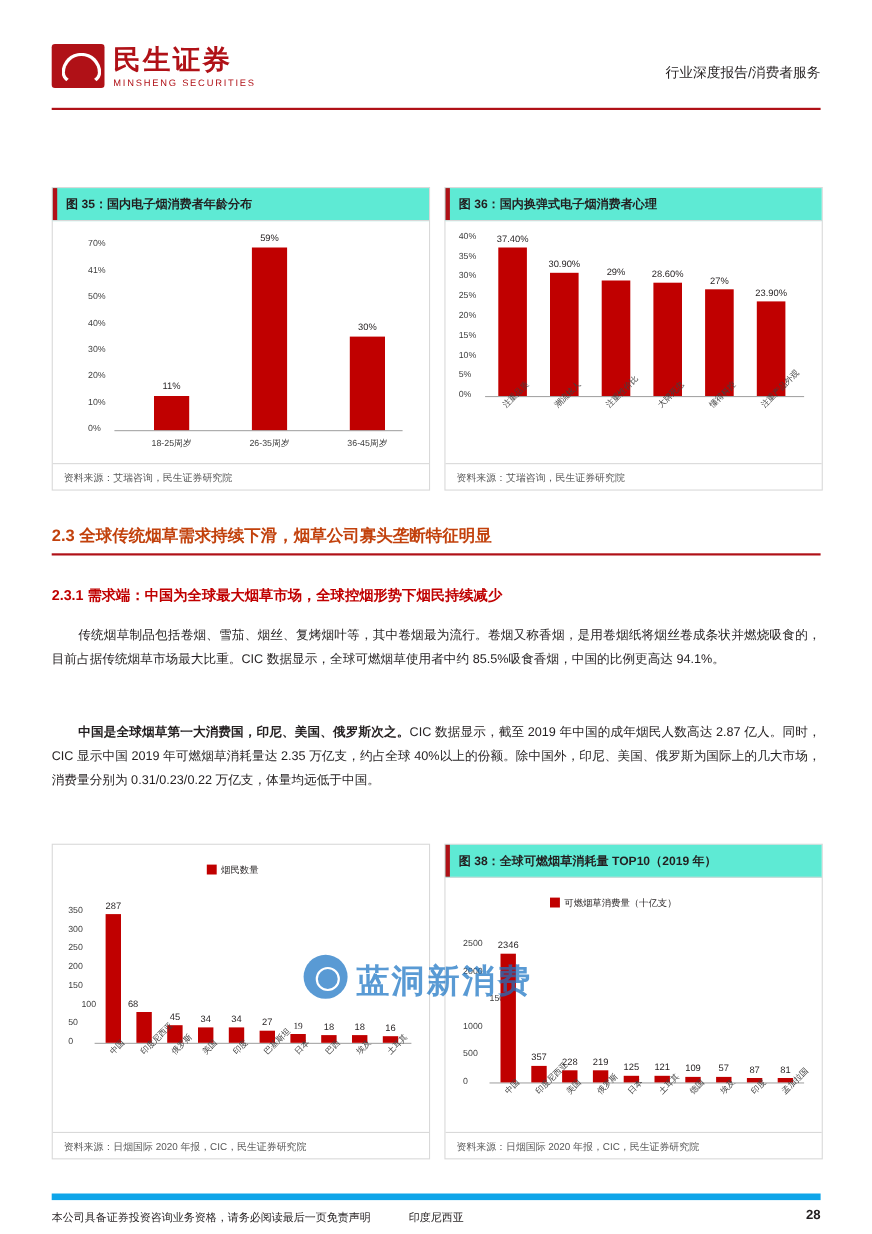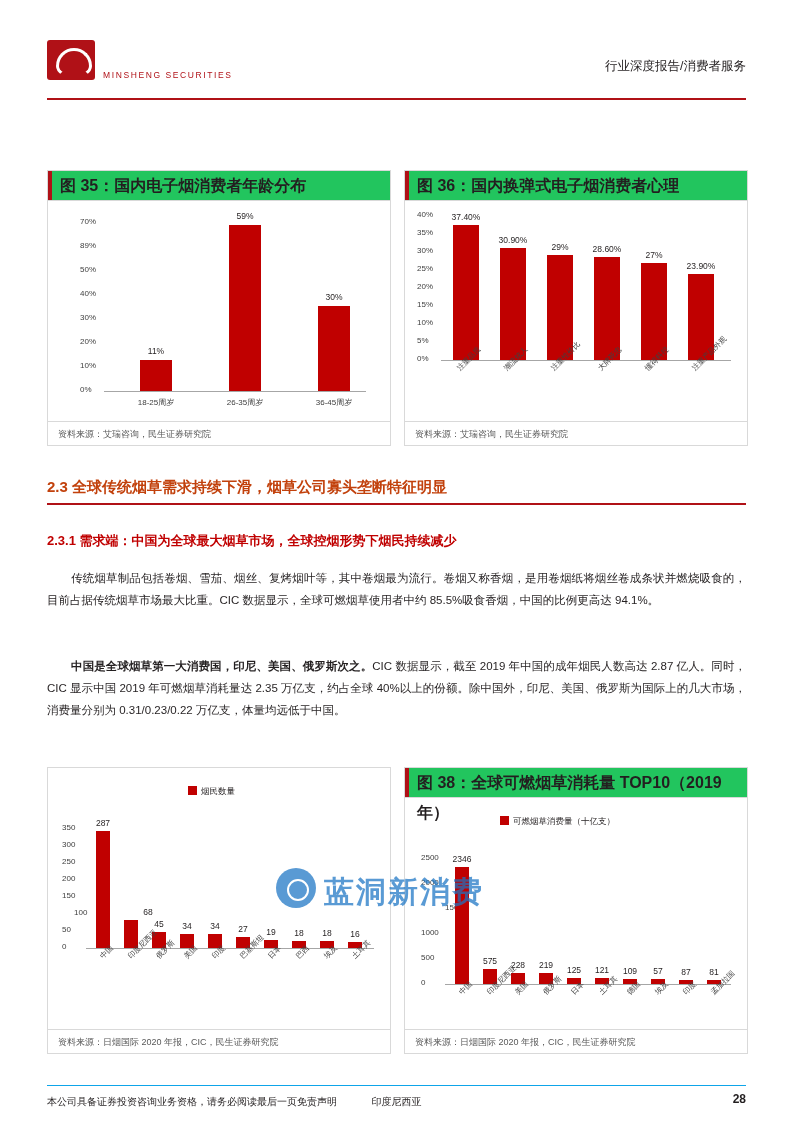--- a/index.html
+++ b/index.html
@@ -40,23 +40,23 @@
   }
   .header-right{
     position:absolute;right:0;top:22px;font-size:12.5px;color:#231f20;
   }
 
   
   .fig{
     position:absolute;border:1px solid #d9d9d9;background:#fff;
   }
   .fig-title{
-    height:30px;line-height:30px;background:#22c55e;
+    height:30px;line-height:30px;background:#5eead4;
     border-bottom:1px solid #d9d9d9;
-    font-size:16px;font-weight:bold;color:#231f20;
+    font-size:11px;font-weight:bold;color:#231f20;
     padding-left:12px;box-sizing:border-box;
     position:relative;
   }
   .fig-title:before{
     content:"";position:absolute;left:0;top:0;width:4px;height:100%;
     background:#b01117;
   }
   .fig-body{position:relative;}
   .fig-src{
     position:absolute;left:0;bottom:0;width:100%;height:24px;
@@ -105,46 +105,47 @@
     border:2px solid #fff;border-radius:50%;
   }
   .wm-text{
     position:absolute;left:48px;top:6px;font-size:30px;font-weight:bold;
     color:#1a74c4;letter-spacing:2px;
   }
 
   
   .footer{
     position:absolute;left:47px;top:1085px;width:699px;
-    border-top:1px solid #0ea5e9;padding-top:8px;
+    border-top:6px solid #0ea5e9;padding-top:8px;
   }
   .footer-left{position:absolute;left:0;top:9px;font-size:10px;color:#231f20;}
   .footer-center{position:absolute;left:0;top:9px;width:699px;text-align:center;
     font-size:10px;color:#231f20;}
   .footer-page{position:absolute;right:0;top:6px;font-size:12px;font-weight:bold;color:#231f20;}
 </style>
 </head>
 <body>
 
 <div class="page">
 
   <div class="header">
     <div class="logo-box">
       <div class="logo-mark"></div>
+      <div class="logo-cn">民生证券</div>
       <div class="logo-en">MINSHENG SECURITIES</div>
     </div>
     <div class="header-right">行业深度报告/消费者服务</div>
   </div>
 
   <div class="fig" style="left:47px;top:170px;width:342px;height:274px;">
     <div class="fig-title">图 35：国内电子烟消费者年龄分布</div>
     <div class="fig-body" style="height:219px;">
 
       <div class="axis-label" style="left:32px;top:16px;">70%</div>
-      <div class="axis-label" style="left:32px;top:40px;">89%</div>
+      <div class="axis-label" style="left:32px;top:40px;">41%</div>
       <div class="axis-label" style="left:32px;top:64px;">50%</div>
       <div class="axis-label" style="left:32px;top:88px;">40%</div>
       <div class="axis-label" style="left:32px;top:112px;">30%</div>
       <div class="axis-label" style="left:32px;top:136px;">20%</div>
       <div class="axis-label" style="left:32px;top:160px;">10%</div>
       <div class="axis-label" style="left:32px;top:184px;">0%</div>
 
       <div class="axis-line" style="left:56px;top:190px;width:262px;height:1px;"></div>
 
       <div class="bar" style="left:92px;top:159px;width:32px;height:31px;"></div>
@@ -220,31 +221,31 @@
       <div class="axis-label" style="left:14px;top:106px;">200</div>
       <div class="axis-label" style="left:14px;top:123px;">150</div>
       <div class="axis-label" style="left:26px;top:140px;">100</div>
       <div class="axis-label" style="left:14px;top:157px;">50</div>
       <div class="axis-label" style="left:14px;top:174px;">0</div>
       <div class="axis-line" style="left:38px;top:180px;width:288px;height:1px;"></div>
 
       <div class="bar" style="left:48px;top:63px;width:14px;height:117px;"></div>
       <div class="bar-val" style="left:38px;top:50px;width:34px;">287</div>
       <div class="bar" style="left:76px;top:152px;width:14px;height:28px;"></div>
-      <div class="bar-val" style="left:83px;top:139px;width:34px;">68</div>
+      <div class="bar-val" style="left:56px;top:139px;width:34px;">68</div>
       <div class="bar" style="left:104px;top:164px;width:14px;height:16px;"></div>
       <div class="bar-val" style="left:94px;top:151px;width:34px;">45</div>
       <div class="bar" style="left:132px;top:166px;width:14px;height:14px;"></div>
       <div class="bar-val" style="left:122px;top:153px;width:34px;">34</div>
       <div class="bar" style="left:160px;top:166px;width:14px;height:14px;"></div>
       <div class="bar-val" style="left:150px;top:153px;width:34px;">34</div>
       <div class="bar" style="left:188px;top:169px;width:14px;height:11px;"></div>
       <div class="bar-val" style="left:178px;top:156px;width:34px;">27</div>
       <div class="bar" style="left:216px;top:172px;width:14px;height:8px;"></div>
-      <div class="bar-val" style="left:206px;top:159px;width:34px;">19</div>
+      <div class="bar-val" style="left:206px;top:159px;width:34px;font-family:Liberation Serif, serif;">19</div>
       <div class="bar" style="left:244px;top:173px;width:14px;height:7px;"></div>
       <div class="bar-val" style="left:234px;top:160px;width:34px;">18</div>
       <div class="bar" style="left:272px;top:173px;width:14px;height:7px;"></div>
       <div class="bar-val" style="left:262px;top:160px;width:34px;">18</div>
       <div class="bar" style="left:300px;top:174px;width:14px;height:6px;"></div>
       <div class="bar-val" style="left:290px;top:161px;width:34px;">16</div>
 
       <div class="cat-rot" style="left:50px;top:186px;">中国</div>
       <div class="cat-rot" style="left:78px;top:186px;">印度尼西亚</div>
       <div class="cat-rot" style="left:106px;top:186px;">俄罗斯</div>
@@ -269,21 +270,21 @@
       <div class="axis-label" style="left:16px;top:80px;">2000</div>
       <div class="axis-label" style="left:16px;top:105px;margin-left:24px;">1500</div>
       <div class="axis-label" style="left:16px;top:130px;">1000</div>
       <div class="axis-label" style="left:16px;top:155px;">500</div>
       <div class="axis-label" style="left:16px;top:180px;">0</div>
       <div class="axis-line" style="left:40px;top:186px;width:286px;height:1px;"></div>
 
       <div class="bar" style="left:50px;top:69px;width:14px;height:117px;"></div>
       <div class="bar-val" style="left:38px;top:56px;width:38px;">2346</div>
       <div class="bar" style="left:78px;top:171px;width:14px;height:15px;"></div>
-      <div class="bar-val" style="left:66px;top:158px;width:38px;">575</div>
+      <div class="bar-val" style="left:66px;top:158px;width:38px;">357</div>
       <div class="bar" style="left:106px;top:175px;width:14px;height:11px;"></div>
       <div class="bar-val" style="left:94px;top:162px;width:38px;">228</div>
       <div class="bar" style="left:134px;top:175px;width:14px;height:11px;"></div>
       <div class="bar-val" style="left:122px;top:162px;width:38px;">219</div>
       <div class="bar" style="left:162px;top:180px;width:14px;height:6px;"></div>
       <div class="bar-val" style="left:150px;top:167px;width:38px;">125</div>
       <div class="bar" style="left:190px;top:180px;width:14px;height:6px;"></div>
       <div class="bar-val" style="left:178px;top:167px;width:38px;">121</div>
       <div class="bar" style="left:218px;top:181px;width:14px;height:5px;"></div>
       <div class="bar-val" style="left:206px;top:168px;width:38px;">109</div>

